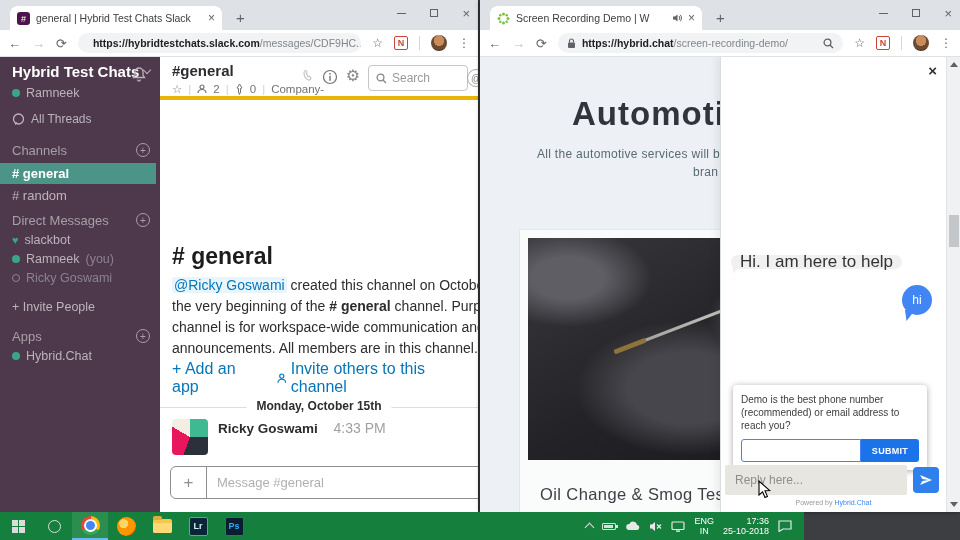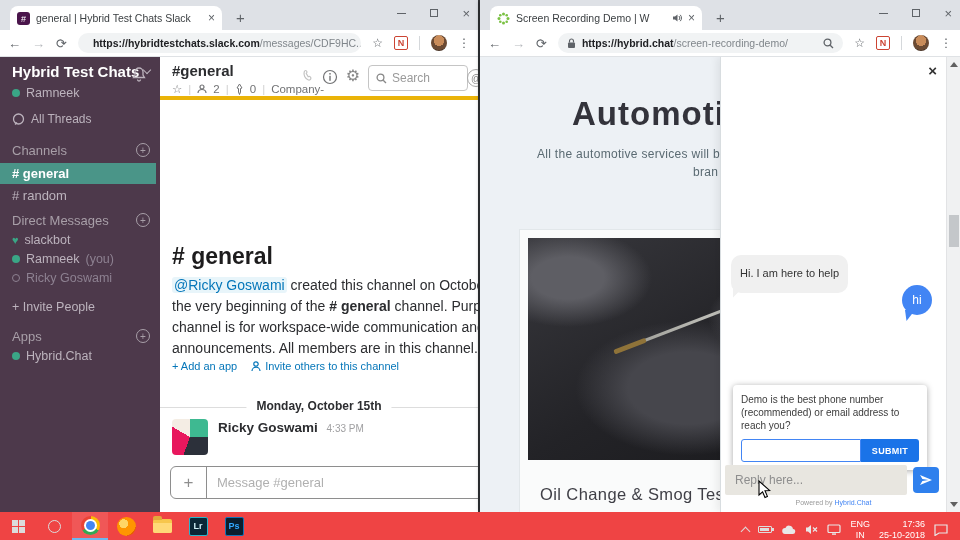--- a/index.html
+++ b/index.html
@@ -61,29 +61,29 @@
   .searchbox{position:absolute;right:10px;top:8px;width:100px;height:26px;border:1px solid #c5c5c5;border-radius:4px;
              display:flex;align-items:center;padding:0 7px;gap:5px}
   .searchbox input{border:none;outline:none;width:60px;font-size:12px;color:#333;background:transparent}
   .searchbox input::placeholder{color:#9a9a9a}
   .at-cut{position:absolute;right:-7px;top:12px;width:18px;height:18px;border:1px solid #aaa;border-radius:50%;
           color:#888;font-size:10px;display:flex;align-items:center;justify-content:center}
   .intro-title{position:absolute;left:12px;top:186px;font-size:23px;font-weight:bold;color:#1d1c1d}
   .intro-line{position:absolute;left:12px;width:420px;font-size:14px;color:#2c2d30;white-space:nowrap}
   .mention{color:#0576b9;background:#e8f5fa;border-radius:3px;padding:0 2px}
   .blue-link{color:#0576b9;text-decoration:none}
-  .intro-actions{position:absolute;left:12px;top:303px;display:flex;gap:14px;font-size:11px;align-items:center}
+  .intro-actions{position:absolute;left:12px;top:303px;display:flex;gap:14px;font-size:16px;align-items:center}
   .divider{position:absolute;left:0;top:350px;width:100%;border-top:1px solid #ddd}
   .divider-label{position:absolute;top:-9px;left:50%;transform:translateX(-50%);background:#fff;padding:0 10px;
                  font-size:12px;font-weight:bold;color:#2c2d30;white-space:nowrap}
   .msg-avatar{position:absolute;left:12px;top:362px;width:36px;height:36px;border-radius:4px;
               background:conic-gradient(from 200deg,#e8175d 0 100deg,#f4ede4 0 160deg,#3eb991 0 250deg,#2c303a 0 360deg)}
   .msg-head{position:absolute;left:58px;top:363px;font-size:13.5px}
   .msg-author{font-weight:bold;color:#2c2d30}
-  .msg-time{font-size:10px;color:#a0a0a2;margin-left:5px}
+  .msg-time{font-size:14px;color:#a0a0a2;margin-left:12px}
   .msg-text{position:absolute;left:58px;top:381px;font-size:13.5px;color:#69696c}
   .composer{position:absolute;left:10px;bottom:13px;width:404px;height:33px;border:1px solid #8e8e8e;border-radius:6px;
             display:flex;align-items:stretch;background:#fff}
   .composer-plus{width:36px;border-right:1px solid #8e8e8e;display:flex;align-items:center;justify-content:center;
                  font-size:17px;color:#8e8e8e}
   .composer input{flex:1;border:none;outline:none;font-size:13px;padding:0 10px;color:#333}
   .composer input::placeholder{color:#b0b0b0}
 
   
   .page{position:absolute;inset:0;background:#edf1f5}
@@ -98,21 +98,21 @@
       linear-gradient(150deg,#38383d,#232327 55%,#1a1a1d)}
   .dipstick{position:absolute;left:88px;top:112px;width:230px;height:3px;transform:rotate(-21deg);
             transform-origin:left center;background:linear-gradient(90deg,#9a9a94,#e8e8e2)}
   .dipstick .tip{position:absolute;left:-2px;top:-1px;width:34px;height:5px;background:#8f7339;border-radius:2px}
   .caption{position:absolute;left:60px;top:428px;font-size:16.5px;color:#3f3f46;letter-spacing:.4px}
 
   
   .widget{position:absolute;left:240px;top:0;width:226px;height:455px;background:#fff;
           border-left:1px solid #d8dde0;box-shadow:-3px 0 8px rgba(0,0,0,.07)}
   .widget-x{position:absolute;right:9px;top:5px;font-size:15px;color:#333;font-weight:bold}
-  .bubble{position:absolute;background:#f0f0f0;border-radius:10px;padding:12px 9px;font-size:11px;color:#333;line-height:13.5px}
+  .bubble{position:absolute;background:#f0f0f0;border-radius:10px;padding:0 9px;font-size:17px;color:#333;line-height:13.5px}
   .bubble:after{content:"";position:absolute;left:2px;bottom:-5px;width:9px;height:9px;background:#f0f0f0;
                 clip-path:polygon(0 0,100% 0,0 100%)}
   .vbubble{position:absolute;right:14px;top:228px;width:30px;height:30px;background:#4285f4;border-radius:15px;
            color:#fff;font-size:12px;display:flex;align-items:center;justify-content:center}
   .vbubble:after{content:"";position:absolute;left:3px;bottom:-6px;width:10px;height:11px;background:#4285f4;
                  clip-path:polygon(0 0,100% 0,15% 100%)}
   .form-card{position:absolute;left:12px;top:328px;width:194px;background:#fff;border-radius:4px;
              box-shadow:0 1px 6px rgba(0,0,0,.35);padding:8px}
   .form-q{font-size:10px;color:#3c3c3c;line-height:13px}
   .form-row{display:flex;margin-top:7px;gap:0}
@@ -134,21 +134,21 @@
   .scr-up{position:absolute;left:3px;top:5px;width:0;height:0;border-left:4px solid transparent;
           border-right:4px solid transparent;border-bottom:5px solid #606060}
   .scr-dn{position:absolute;left:3px;bottom:5px;width:0;height:0;border-left:4px solid transparent;
           border-right:4px solid transparent;border-top:5px solid #606060}
   .scr-thumb{position:absolute;left:2px;top:158px;width:10px;height:32px;background:#c4c7ca}
 
   
   .cursor{position:absolute;left:758px;top:480px;z-index:99}
 
   
-  .taskbar{position:absolute;left:0;top:512px;width:960px;height:28px;background:#ef4444;display:flex;align-items:flex-end}
+  .taskbar{position:absolute;left:0;top:512px;width:804px;height:28px;background:#15803d;display:flex;align-items:center}
   .tb-left{display:flex;align-items:center;height:100%}
   .tb-btn{width:36px;height:28px;display:flex;align-items:center;justify-content:center}
   .tb-active{background:rgba(255,255,255,.10);border-bottom:2px solid #6cb8f0}
   .winlogo{display:grid;grid-template-columns:6px 6px;grid-template-rows:6px 6px;gap:1px}
   .winlogo span{background:#dcdcdc}
   .cortana{width:13px;height:13px;border:1.5px solid #dcdcdc;border-radius:50%}
   .chrome-ball{position:relative;width:19px;height:19px;border-radius:50%;
      background:conic-gradient(from -120deg,#ea4335 0 120deg,#fbbc05 0 240deg,#34a853 0 360deg)}
   .chrome-ball:after{content:"";position:absolute;left:5px;top:5px;width:9px;height:9px;border-radius:50%;
      background:#4285f4;box-shadow:0 0 0 2px #fff}

